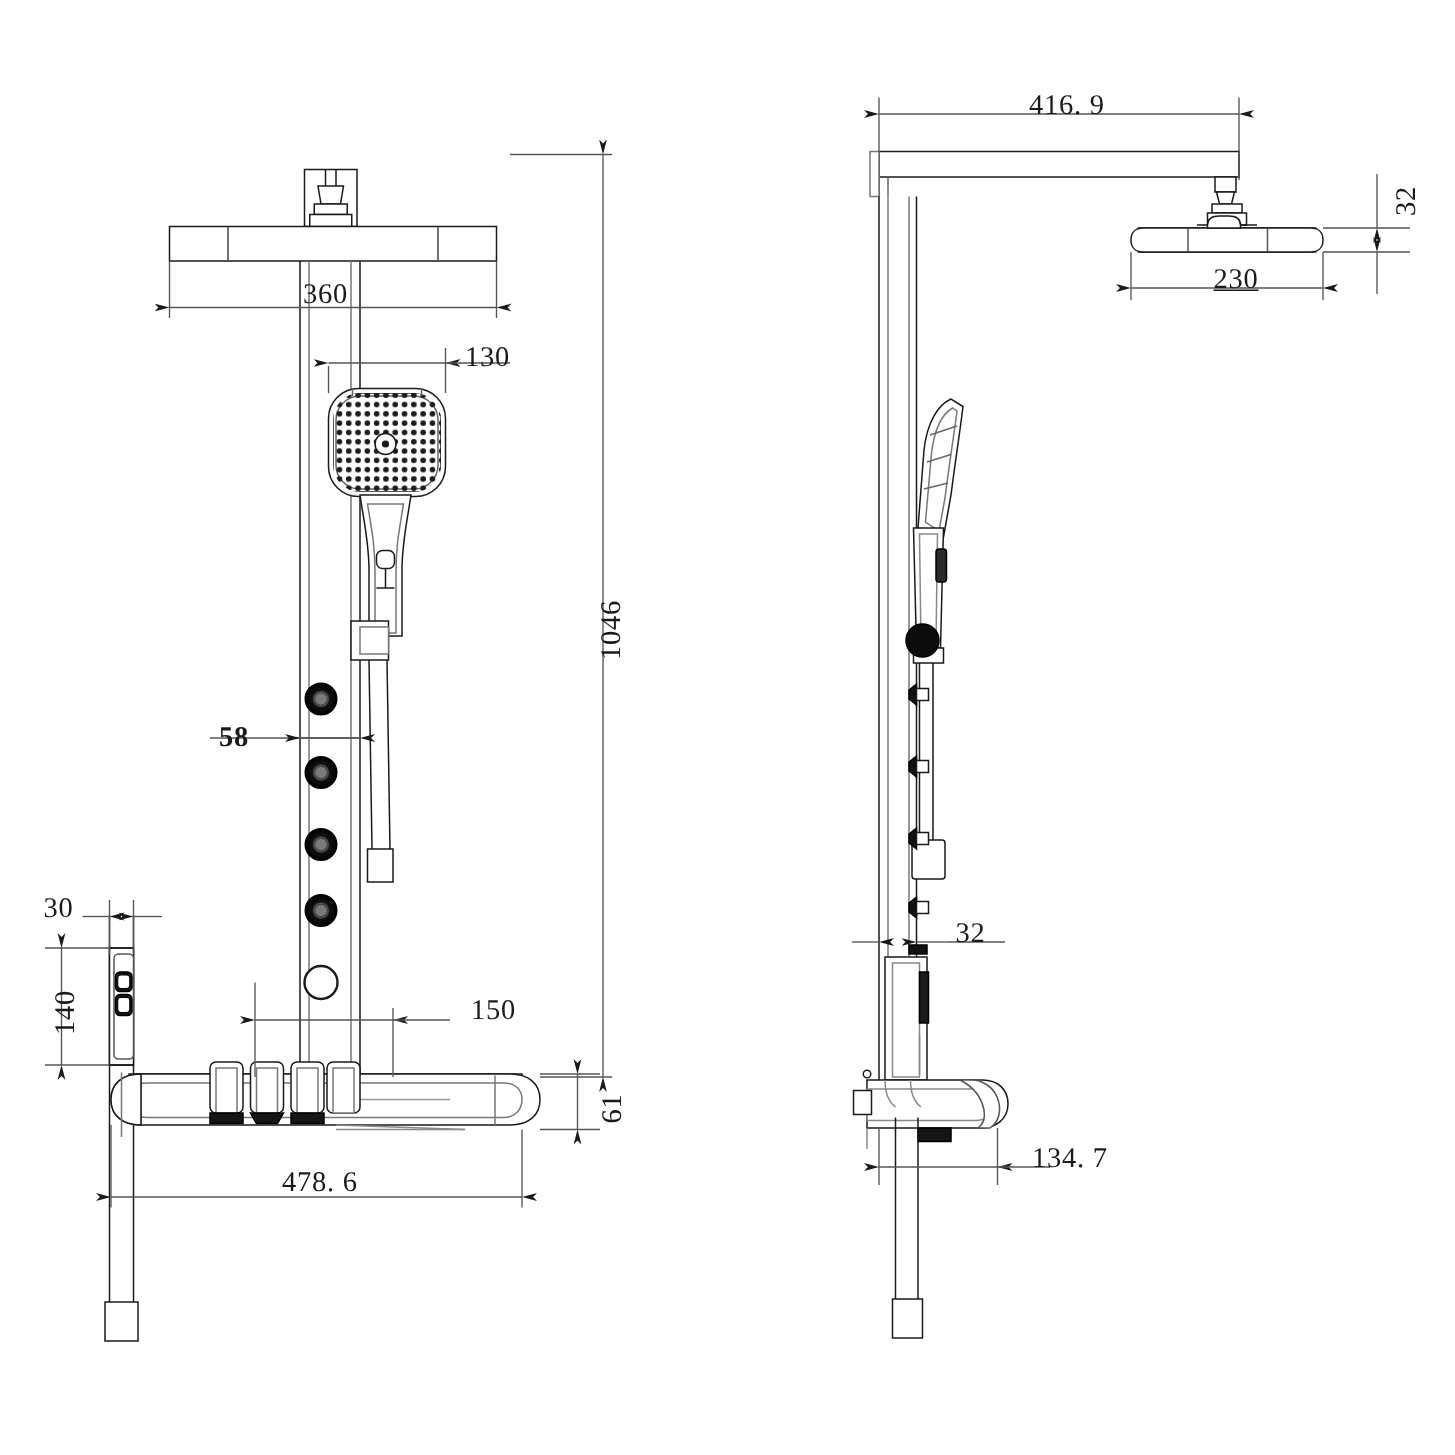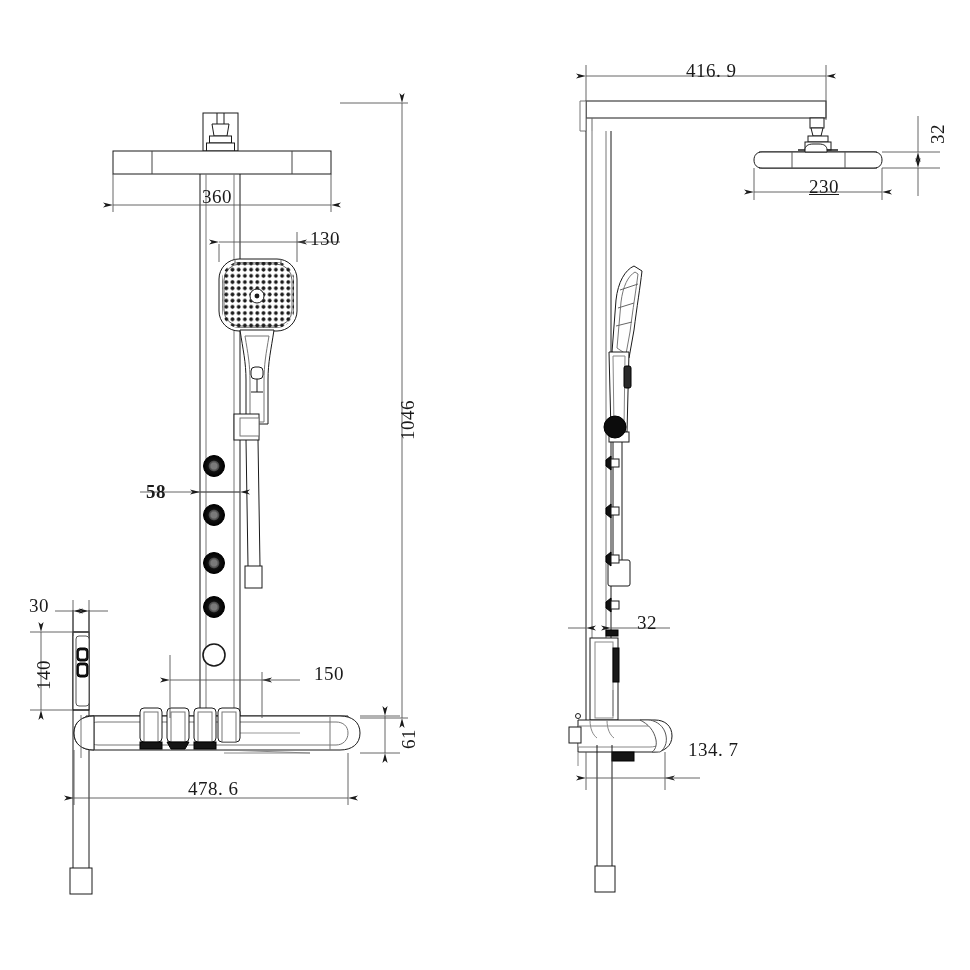--- a/index.html
+++ b/index.html
@@ -410,19 +410,19 @@
   <div class="dim-label" style="left:188px; top:778px;">478. 6</div>
 
   <div class="dim-label" style="left:686px; top:60px;">416. 9</div>
 
   <div class="dim-label" style="left:809px; top:176px;text-decoration:underline;">230</div>
 
   <div class="dim-label rot" style="left:927px; top:144px;">32</div>
 
   <div class="dim-label" style="left:637px; top:612px;">32</div>
 
-  <div class="dim-label" style="left:688px; top:739px;">134. 7</div>
+  <div class="dim-label" style="left:688px; top:762px;">134. 7</div>
 
   <div class="dim-label" style="left:13px; top:595px;margin-left:16px;">30</div>
 
   <div class="dim-label rot" style="left:33px; top:690px;">140</div>
 
 </div>
 
 </body></html>

